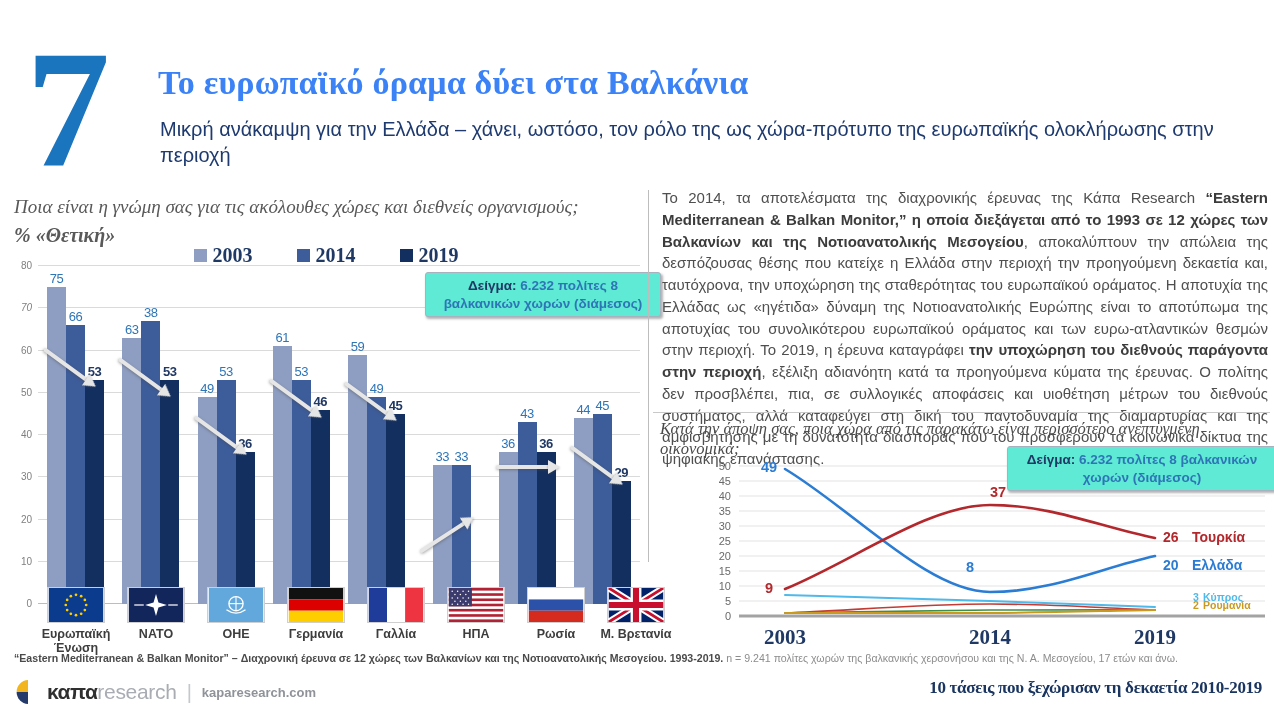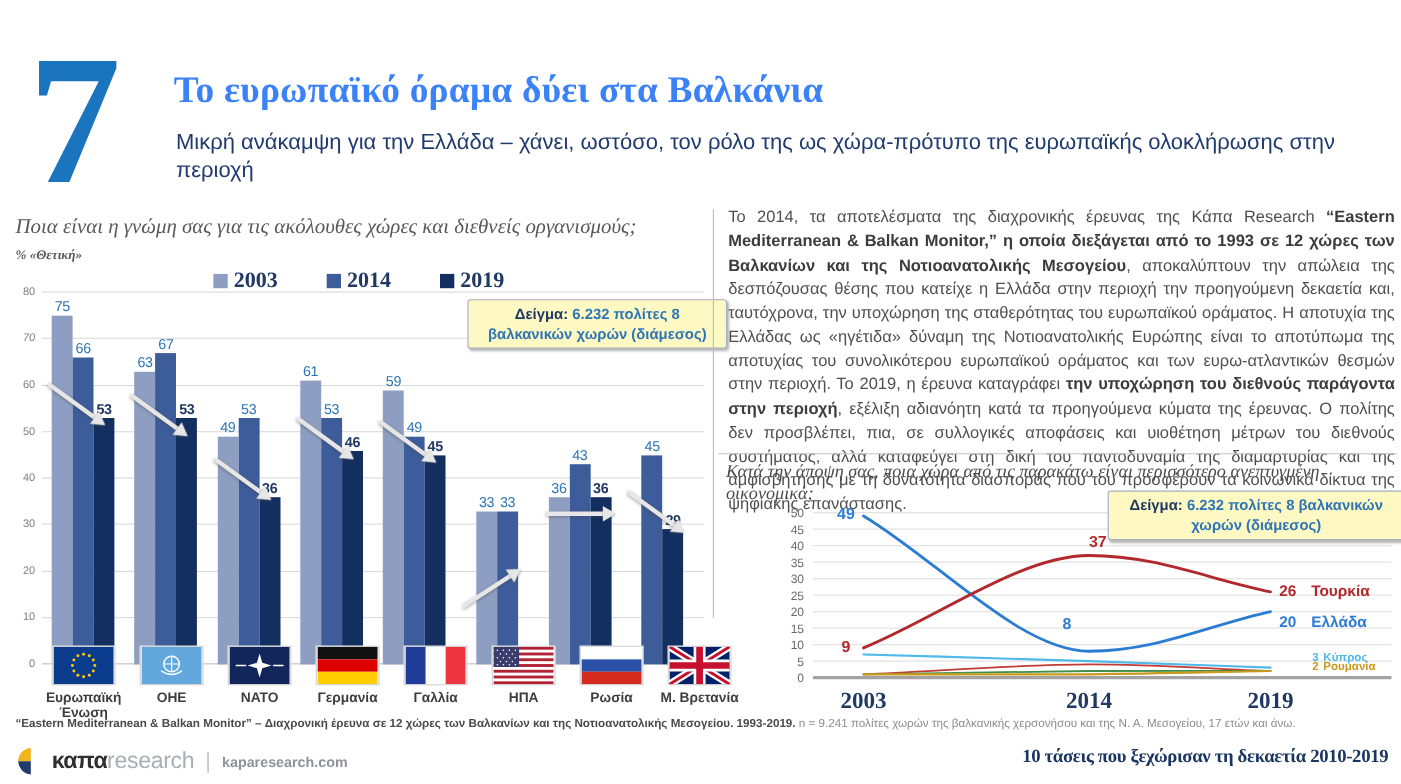--- a/index.html
+++ b/index.html
@@ -12,21 +12,21 @@
               font-size:168px;line-height:0.9;color:#1B74BE;}
   #page-title{left:158px;top:64px;font-family:"Liberation Serif",serif;font-weight:700;
               font-size:34px;color:#3b82f6;letter-spacing:0.2px;}
   #page-subtitle{left:160px;top:116px;width:1070px;font-size:20px;font-weight:500;
                  color:#1E3A6E;line-height:1.32;}
 
   
   #q1{left:14px;top:196px;width:625px;font-family:"Liberation Serif",serif;font-style:italic;
       font-size:19px;color:#595959;}
   #q1b{left:14px;top:224px;font-family:"Liberation Serif",serif;font-style:italic;font-weight:700;
-       font-size:12px;color:#595959;}
+       font-size:20px;color:#595959;}
   #bar-legend{left:10px;top:244px;width:632px;display:flex;justify-content:center;gap:44px;}
   .legend-item{display:flex;align-items:center;gap:6px;}
   .legend-item .swatch{width:13px;height:13px;display:inline-block;}
   .legend-label{font-family:"Liberation Serif",serif;font-weight:700;font-size:20px;color:#1F3864;}
 
   #bar-chart{left:10px;top:266px;width:632px;height:338px;}
   #bar-chart .ytick{position:absolute;left:0;width:22px;text-align:right;font-size:10px;color:#7F7F7F;}
   #bar-plot{position:absolute;left:28px;right:2px;top:0;bottom:0;display:flex;}
   .hgrid{position:absolute;left:0;right:0;height:1px;background:#DADADA;}
   .hgrid.zero{background:#BDBDBD;}
@@ -34,21 +34,21 @@
   .bar-col{width:19px;height:100%;display:flex;flex-direction:column;align-items:center;justify-content:flex-end;}
   .bar-val{font-size:13px;color:#2E75B6;margin-bottom:1px;letter-spacing:-0.3px;}
   .bar-val.last{font-weight:700;color:#1F3864;}
   .bar{width:100%;}
   .trend{position:absolute;left:6px;width:54px;height:4px;background:#E6E6E6;border-radius:2px;
          transform-origin:left center;box-shadow:0 1px 3px rgba(70,70,70,.45);}
   .trend::after{content:"";position:absolute;right:-10px;top:-5px;border-left:12px solid #E6E6E6;
          border-top:7px solid transparent;border-bottom:7px solid transparent;
          filter:drop-shadow(0 1px 1px rgba(70,70,70,.4));}
 
-  .sample-box{position:absolute;background:#fef9c3;border:1px solid #A9B1BE;border-radius:3px;
+  .sample-box{position:absolute;background:#5eead4;border:1px solid #A9B1BE;border-radius:3px;
               box-shadow:1.5px 2px 2.5px rgba(0,0,0,.3);text-align:center;
               font-size:13.5px;line-height:1.3;padding:4px 8px;}
   .sb-label{font-weight:700;color:#1F3864;}
   .sb-text{color:#2E75B6;font-weight:600;}
   #sample1{left:415px;top:6px;width:218px;}
   #sample2{left:352px;top:2px;width:252px;}
 
   #flag-row{left:36px;top:587px;width:604px;display:flex;}
   .flag-cell{flex:1;display:flex;flex-direction:column;align-items:center;}
   .flag-cell svg{width:56px;height:34px;border:1px solid #CFCFCF;box-sizing:content-box;background:#fff;}
@@ -123,21 +123,21 @@
           <div class="bar" style="height: 66.25%; background: rgb(19, 47, 95);"></div>
         </div>
         <div class="trend" style="top: 24%; transform: rotate(36deg);"></div>
       </div>
       <div class="bar-group">
         <div class="bar-col">
           <div class="bar-val">63</div>
           <div class="bar" style="height: 78.75%; background: rgb(142, 158, 194);"></div>
         </div>
         <div class="bar-col">
-          <div class="bar-val">67</div>
+          <div class="bar-val">38</div>
           <div class="bar" style="height: 83.75%; background: rgb(61, 92, 154);"></div>
         </div>
         <div class="bar-col">
           <div class="bar-val last">53</div>
           <div class="bar" style="height: 66.25%; background: rgb(19, 47, 95);"></div>
         </div>
         <div class="trend" style="top: 27%; transform: rotate(36deg);"></div>
       </div>
       <div class="bar-group">
         <div class="bar-col">
@@ -204,20 +204,24 @@
           <div class="bar-val">43</div>
           <div class="bar" style="height: 53.75%; background: rgb(61, 92, 154);"></div>
         </div>
         <div class="bar-col">
           <div class="bar-val last">36</div>
           <div class="bar" style="height: 45%; background: rgb(19, 47, 95);"></div>
         </div>
         <div class="trend" style="top: 59%; transform: rotate(0deg);"></div>
       </div>
       <div class="bar-group">
+        <div class="bar-col">
+          <div class="bar-val">44</div>
+          <div class="bar" style="height: 55%; background: rgb(142, 158, 194);"></div>
+        </div>
         <div class="bar-col">
           <div class="bar-val">45</div>
           <div class="bar" style="height: 56.25%; background: rgb(61, 92, 154);"></div>
         </div>
         <div class="bar-col">
           <div class="bar-val last">29</div>
           <div class="bar" style="height: 36.25%; background: rgb(19, 47, 95);"></div>
         </div>
         <div class="trend" style="top: 53%; transform: rotate(36deg);"></div>
       </div>
@@ -253,36 +257,36 @@
           <circle cx="13.5" cy="16.2" r="1"></circle>
         <circle cx="12.5" cy="12.5" r="1"></circle>
           <circle cx="13.5" cy="8.8" r="1"></circle>
           <circle cx="16.2" cy="6" r="1"></circle>
       </g>
     </svg>
     <div class="flag-label">Ευρωπαϊκή Ένωση</div>
   </div>
   <div class="flag-cell">
     <svg viewBox="0 0 40 25">
+      <rect width="40" height="25" fill="#13265C"></rect>
+      <polygon fill="#fff" points="20,4.5 21.8,10.7 28,12.5 21.8,14.3 20,20.5 18.2,14.3 12,12.5 18.2,10.7"></polygon>
+      <line x1="4" y1="12.5" x2="11" y2="12.5" stroke="#fff" stroke-width="0.9"></line>
+      <line x1="29" y1="12.5" x2="36" y2="12.5" stroke="#fff" stroke-width="0.9"></line>
+    </svg>
+    <div class="flag-label">NATO</div>
+  </div>
+  <div class="flag-cell">
+    <svg viewBox="0 0 40 25">
       <rect width="40" height="25" fill="#62A8DC"></rect>
       <circle cx="20" cy="11.5" r="5.2" fill="none" stroke="#fff" stroke-width="1"></circle>
       <line x1="14.8" y1="11.5" x2="25.2" y2="11.5" stroke="#fff" stroke-width="0.8"></line>
       <line x1="20" y1="6.3" x2="20" y2="16.7" stroke="#fff" stroke-width="0.8"></line>
       <path d="M13,16 Q20,21 27,16" fill="none" stroke="#fff" stroke-width="1"></path>
     </svg>
     <div class="flag-label">ΟΗΕ</div>
-  </div>
-  <div class="flag-cell">
-    <svg viewBox="0 0 40 25">
-      <rect width="40" height="25" fill="#13265C"></rect>
-      <polygon fill="#fff" points="20,4.5 21.8,10.7 28,12.5 21.8,14.3 20,20.5 18.2,14.3 12,12.5 18.2,10.7"></polygon>
-      <line x1="4" y1="12.5" x2="11" y2="12.5" stroke="#fff" stroke-width="0.9"></line>
-      <line x1="29" y1="12.5" x2="36" y2="12.5" stroke="#fff" stroke-width="0.9"></line>
-    </svg>
-    <div class="flag-label">NATO</div>
   </div>
   <div class="flag-cell">
     <svg viewBox="0 0 40 25">
       <rect width="40" height="8.4" y="0" fill="#111111"></rect>
       <rect width="40" height="8.3" y="8.4" fill="#DD0000"></rect>
       <rect width="40" height="8.3" y="16.7" fill="#FFCE00"></rect>
     </svg>
     <div class="flag-label">Γερμανία</div>
   </div>
   <div class="flag-cell">

